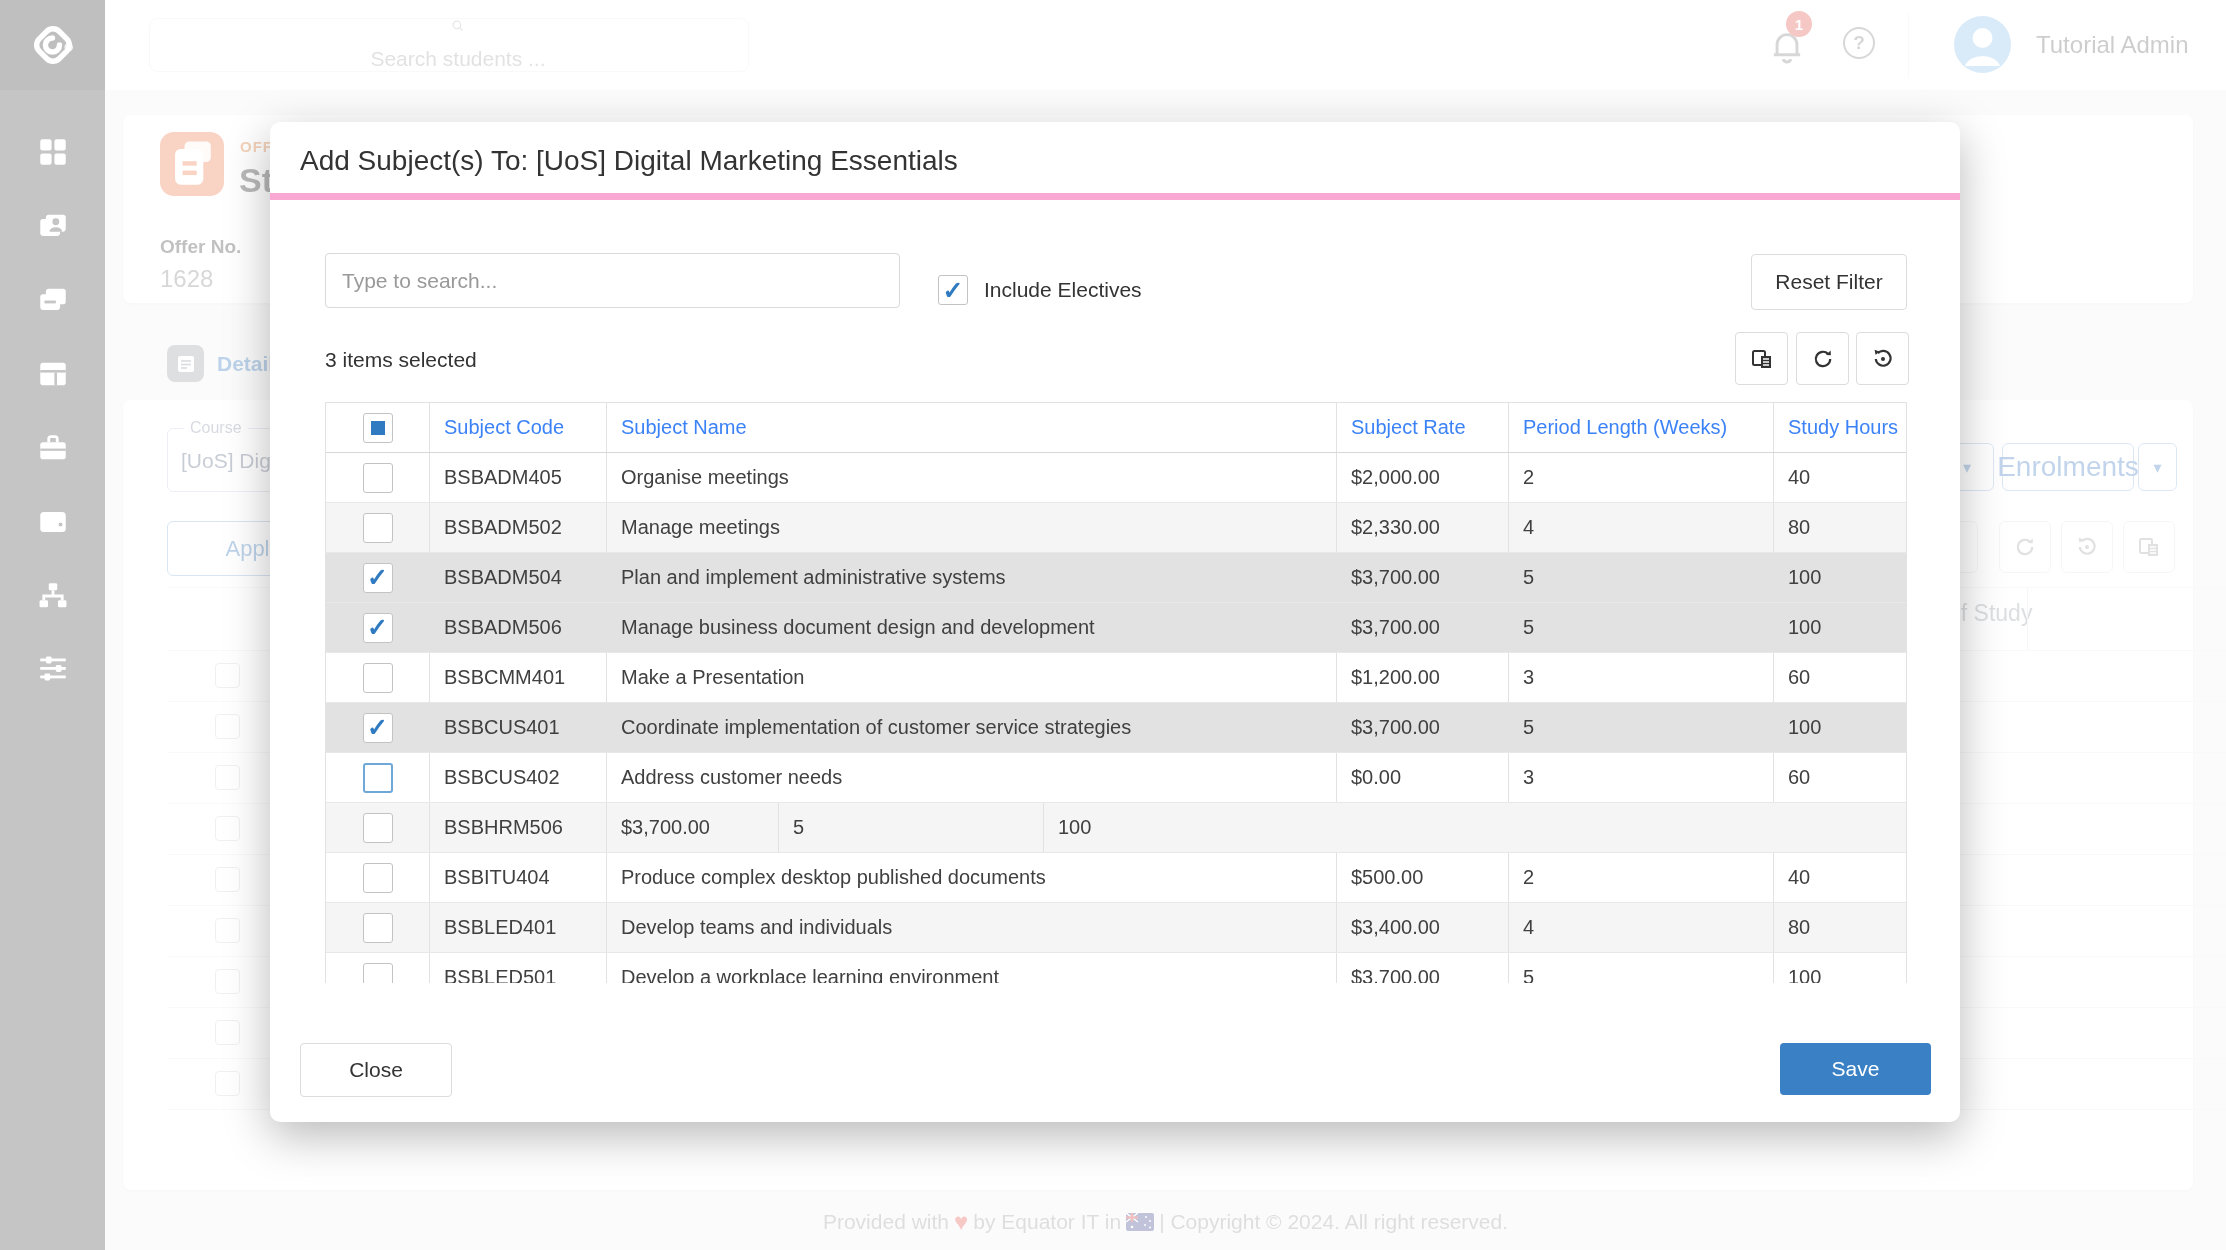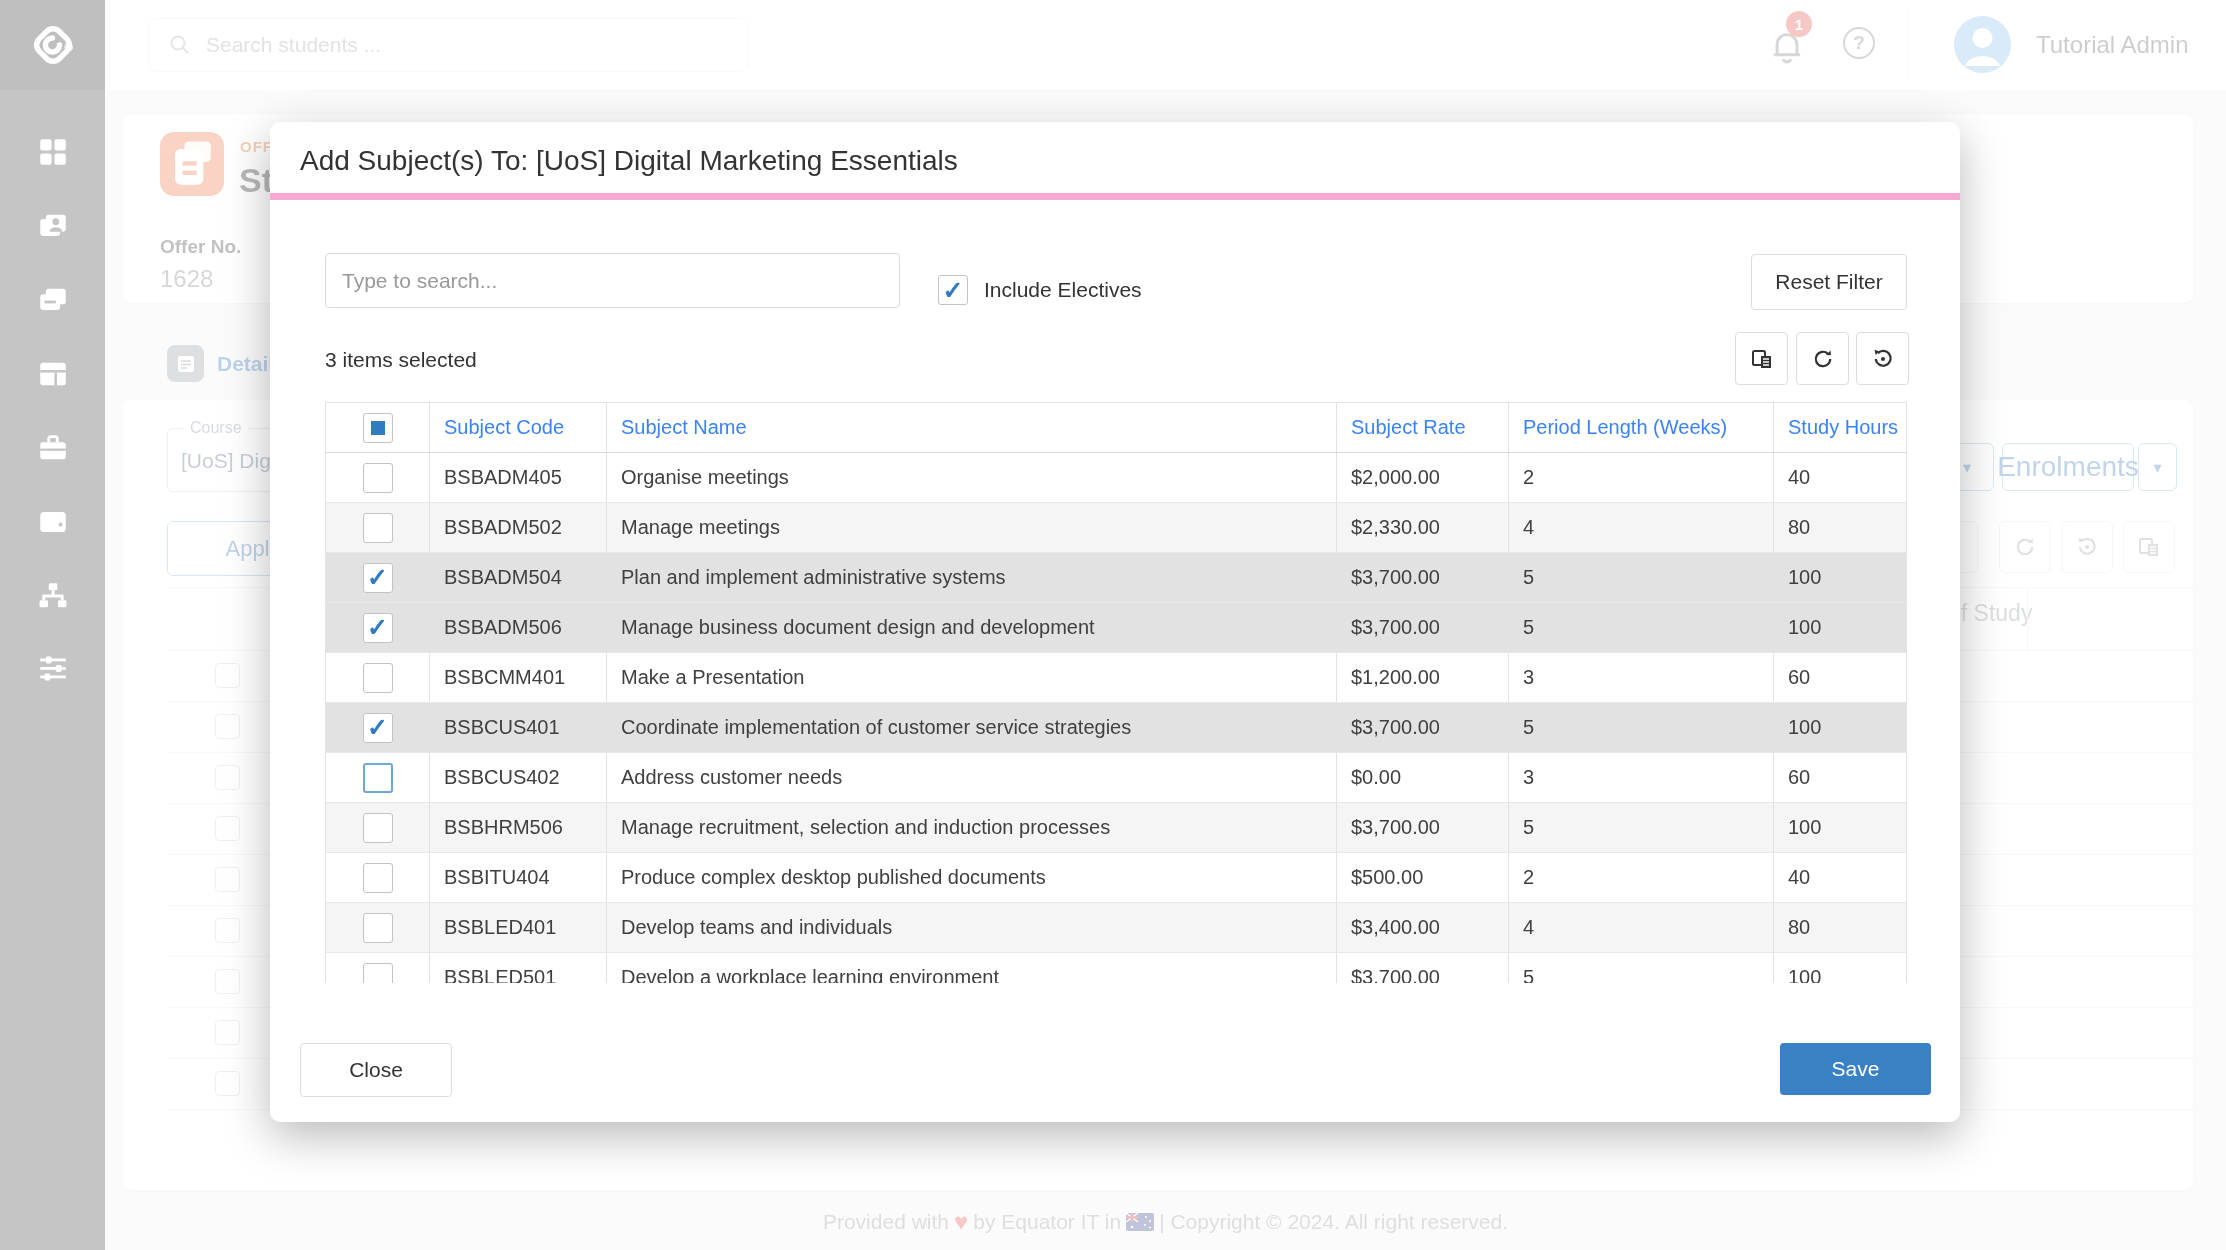--- a/index.html
+++ b/index.html
@@ -6,21 +6,21 @@
   body{width:2226px;height:1250px;position:relative;overflow:hidden;
        font-family:"Liberation Sans",sans-serif;background:#f4f4f4;}
   .abs{position:absolute;}
   
   #sidebar{left:0;top:0;width:105px;height:1250px;background:var(--sidebar);}
   #logo-strip{left:0;top:0;width:105px;height:90px;background:var(--sidebarLogo);
       display:flex;align-items:center;justify-content:center;}
   .navicon{position:absolute;left:36px;width:34px;height:34px;}
   #topbar{left:105px;top:0;width:2121px;height:90px;background:#fff;}
   #top-search{left:149px;top:18px;width:600px;height:54px;border:1px solid #ececec;
-      border-radius:8px;background:#fff;display:flex;align-items:center;padding-left:18px;box-sizing:border-box;gap:14px;}
+      border-radius:8px;background:#fff;display:flex;align-items:center;padding-left:18px;box-sizing:border-box;gap:14px;flex-direction:column;}
   #top-search .ph{color:#a9a9a9;font-size:21px;}
   #badge{left:1786px;top:11px;width:26px;height:26px;border-radius:50%;background:var(--badge);
       color:#fff;font-size:15px;display:flex;align-items:center;justify-content:center;font-weight:bold;}
   #help{left:1843px;top:27px;width:32px;height:32px;border:2px solid #8a8a8a;border-radius:50%;
       color:#8a8a8a;font-size:19px;font-weight:bold;display:flex;align-items:center;justify-content:center;box-sizing:border-box;}
   #top-divider{left:1908px;top:12px;width:1px;height:66px;background:#ededed;}
   #avatar{left:1954px;top:16px;width:57px;height:57px;border-radius:50%;background:var(--avatar);overflow:hidden;}
   #avatar svg{display:block;}
   #username{left:2036px;top:0;height:90px;display:flex;align-items:center;color:#6e6e6e;font-size:24px;}
   #content{left:105px;top:90px;width:2121px;height:1160px;background:#f4f4f4;}
@@ -442,21 +442,20 @@
           <div class="tc c2">Address customer needs</div>
           <div class="tc c3">$0.00</div>
           <div class="tc c4">3</div>
           <div class="tc c5">60</div>
         </div>
         <div class="trow alt">
           <div class="tc c0">
             <span class="cb"></span>
           </div>
           <div class="tc c1">BSBHRM506</div>
-          <div class="tc c2">Manage recruitment, selection and induction processes</div>
           <div class="tc c3">$3,700.00</div>
           <div class="tc c4">5</div>
           <div class="tc c5">100</div>
         </div>
         <div class="trow">
           <div class="tc c0">
             <span class="cb"></span>
           </div>
           <div class="tc c1">BSBITU404</div>
           <div class="tc c2">Produce complex desktop published documents</div>

